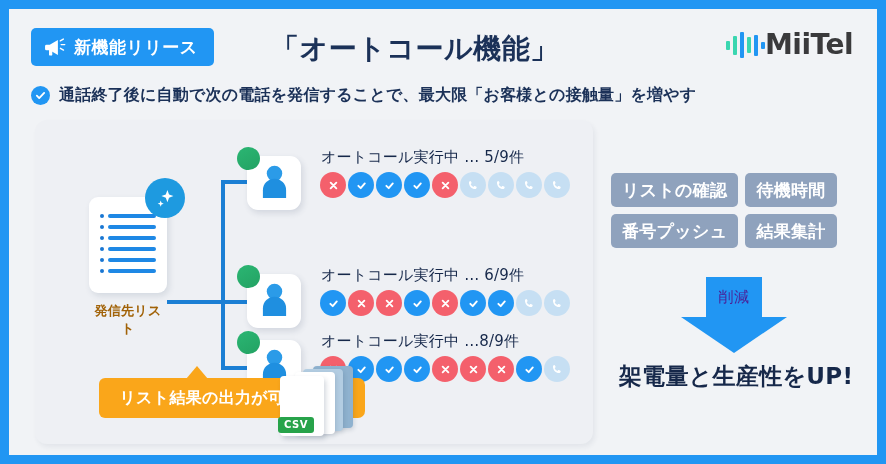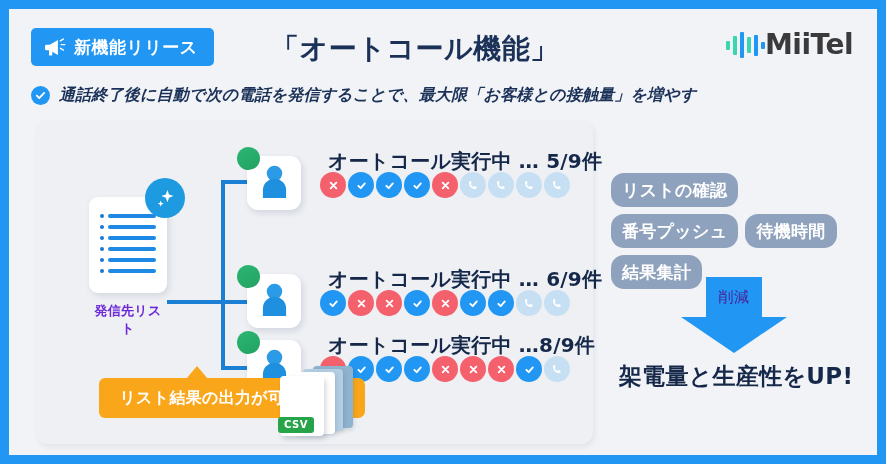--- a/index.html
+++ b/index.html
@@ -58,21 +58,21 @@
     display: flex; align-items: center; gap: 9px;
   }
   .check-circle {
     width: 19px; height: 19px; border-radius: 50%;
     background: #2196f3; display: flex;
     align-items: center; justify-content: center; flex: none;
   }
   .check-circle svg { width: 11px; height: 11px; display: block; }
   .subtitle-text {
     font-size: 16px; font-weight: bold; color: #1b3158;
-    white-space: nowrap; letter-spacing: .2px; font-style: italic;
+    white-space: nowrap; letter-spacing: .2px;
   }
 
   
   .panel {
     position: absolute; left: 26px; top: 111px;
     width: 558px; height: 324px;
     background: #eef0f4; border-radius: 12px;
     box-shadow: 2px 3px 5px rgba(40,60,90,.07);
   }
 
@@ -89,21 +89,21 @@
   .doc-line .bar { height: 3.5px; width: 48px; border-radius: 2px; background: #1e88e5; }
   .sparkle {
     position: absolute; right: -18px; top: -19px;
     width: 40px; height: 40px; border-radius: 50%;
     background: #1e9ae0;
     display: flex; align-items: center; justify-content: center;
   }
   .sparkle svg { width: 23px; height: 23px; display: block; }
   .doclist-label {
     margin-top: 9px; text-align: center; width: 78px;
-    font-size: 13px; font-weight: bold; color: #6d28d9;
+    font-size: 13px; font-weight: bold; color: #a16207;
     letter-spacing: .3px;
   }
 
   
   .wire { position: absolute; background: #1b7fd4; }
 
   
   .prow { position: absolute; left: 212px; height: 72px; }
   .pcard {
     position: absolute; left: 0; top: 8px;
@@ -112,22 +112,22 @@
     box-shadow: 2px 3px 6px rgba(40,60,90,.14);
   }
   .pcard svg { position: absolute; left: 13px; top: 9px; width: 29px; height: 35px; }
   .status-dot {
     position: absolute; left: -10px; top: -9px;
     width: 23px; height: 23px; border-radius: 50%;
     background: linear-gradient(150deg,#2bb673,#23a263);
   }
   .prow-title {
     position: absolute; left: 74px; top: 0;
-    font-size: 20px; font-weight: bold; color: #16284a;
-    white-space: nowrap; letter-spacing: .2px; margin-left: 7px;
+    font-size: 15px; font-weight: normal; color: #16284a;
+    white-space: nowrap; letter-spacing: .2px;
   }
   .dots { position: absolute; left: 73px; top: 24px; display: flex; gap: 2px; }
   .dotc {
     width: 26px; height: 26px; border-radius: 50%;
     display: flex; align-items: center; justify-content: center; flex: none;
   }
   .dotc.ok  { background: #2196f3; }
   .dotc.ng  { background: #f4606c; }
   .dotc.wait{ background: #c6dff3; }
   .dotc svg { display: block; }
@@ -179,21 +179,21 @@
     padding: 3px 6px; border-radius: 3px; line-height: 1;
   }
 
   
   .tags {
     position: absolute; left: 602px; top: 164px;
     display: flex; flex-wrap: wrap; gap: 7px; width: 246px;
   }
   .tag {
     height: 34px; padding: 0 11px;
-    background: #8fa2bd; border-radius: 13px;
+    background: #8fa2bd; border-radius: 5px;
     color: #fff; font-size: 17px; font-weight: bold;
     display: flex; align-items: center; justify-content: center;
     letter-spacing: .3px; white-space: nowrap;
   }
 
   .arrowwrap { position: absolute; left: 672px; top: 268px; width: 106px; }
   .arrow-body {
     width: 56px; height: 40px; background: #2196f3; margin: 0 auto;
     display: flex; align-items: center; justify-content: center;
   }
@@ -486,22 +486,22 @@
           <span class="fl" style="width:30px"></span>
           <span class="fl" style="width:22px"></span>
           <span class="fl" style="width:26px"></span>
           <span class="csv-badge">CSV</span>
         </span>
       </div>
     </div>
 
     <div class="tags">
       <span class="tag">リストの確認</span>
+      <span class="tag">待機時間</span>
       <span class="tag">番号プッシュ</span>
-      <span class="tag">待機時間</span>
       <span class="tag">結果集計</span>
     </div>
 
     <div class="arrowwrap">
       <div class="arrow-body">
         <span class="arrow-label">削減</span>
       </div>
       <div class="arrow-head"></div>
     </div>
 

